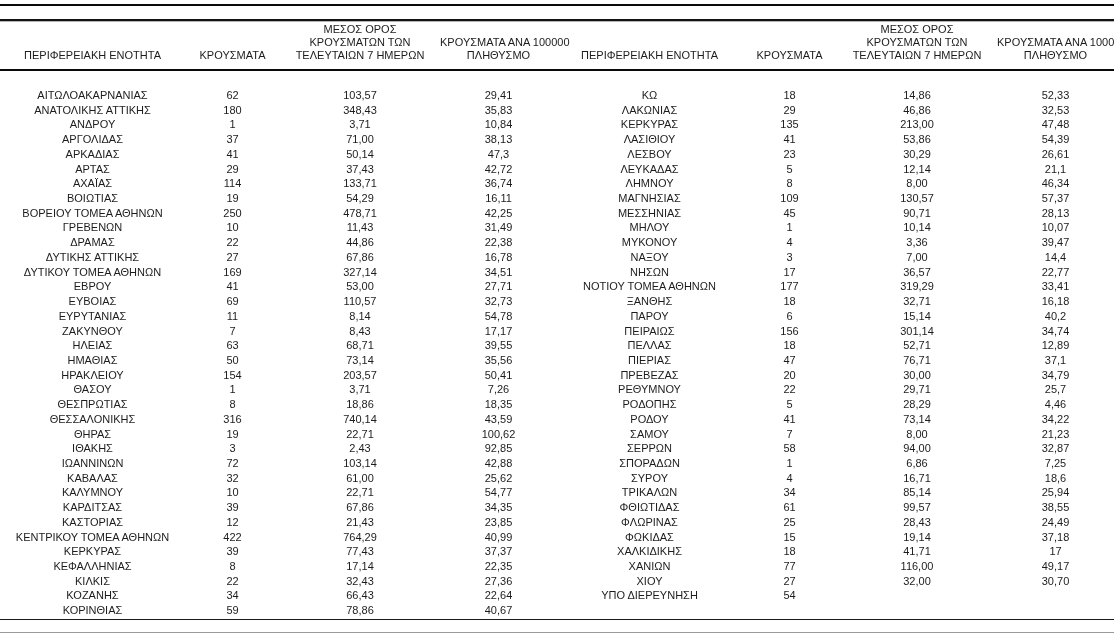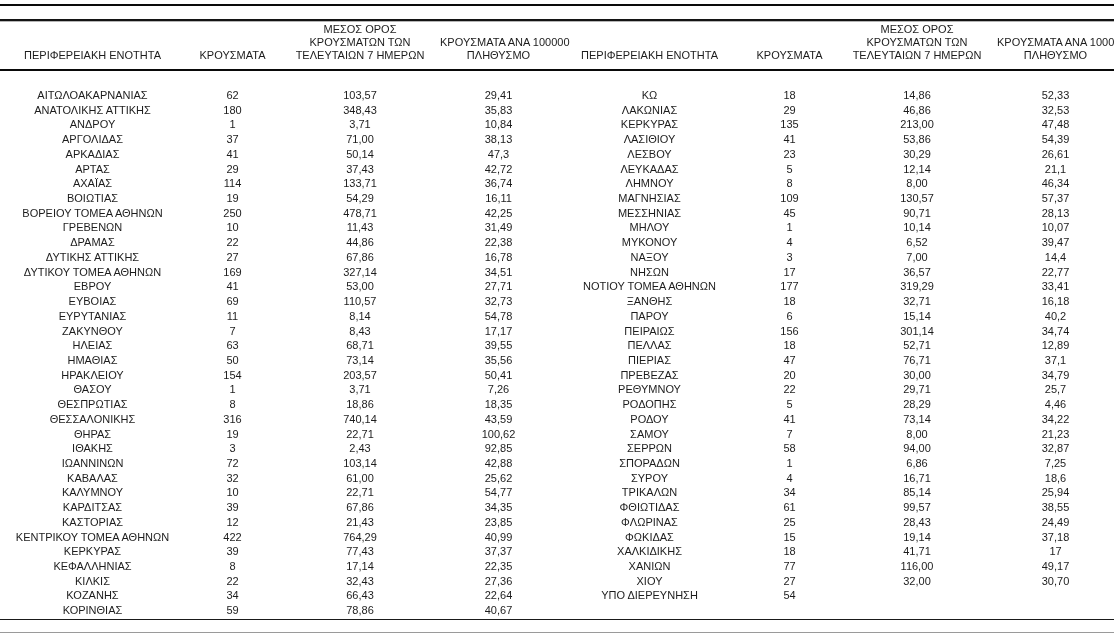--- a/index.html
+++ b/index.html
@@ -128,21 +128,21 @@
         <div class="trow"><div class="cell">ΚΩ</div><div class="cell">18</div><div class="cell">14,86</div><div class="cell">52,33</div></div>
         <div class="trow"><div class="cell">ΛΑΚΩΝΙΑΣ</div><div class="cell">29</div><div class="cell">46,86</div><div class="cell">32,53</div></div>
         <div class="trow"><div class="cell">ΚΕΡΚΥΡΑΣ</div><div class="cell">135</div><div class="cell">213,00</div><div class="cell">47,48</div></div>
         <div class="trow"><div class="cell">ΛΑΣΙΘΙΟΥ</div><div class="cell">41</div><div class="cell">53,86</div><div class="cell">54,39</div></div>
         <div class="trow"><div class="cell">ΛΕΣΒΟΥ</div><div class="cell">23</div><div class="cell">30,29</div><div class="cell">26,61</div></div>
         <div class="trow"><div class="cell">ΛΕΥΚΑΔΑΣ</div><div class="cell">5</div><div class="cell">12,14</div><div class="cell">21,1</div></div>
         <div class="trow"><div class="cell">ΛΗΜΝΟΥ</div><div class="cell">8</div><div class="cell">8,00</div><div class="cell">46,34</div></div>
         <div class="trow"><div class="cell">ΜΑΓΝΗΣΙΑΣ</div><div class="cell">109</div><div class="cell">130,57</div><div class="cell">57,37</div></div>
         <div class="trow"><div class="cell">ΜΕΣΣΗΝΙΑΣ</div><div class="cell">45</div><div class="cell">90,71</div><div class="cell">28,13</div></div>
         <div class="trow"><div class="cell">ΜΗΛΟΥ</div><div class="cell">1</div><div class="cell">10,14</div><div class="cell">10,07</div></div>
-        <div class="trow"><div class="cell">ΜΥΚΟΝΟΥ</div><div class="cell">4</div><div class="cell">6,52</div><div class="cell">39,47</div></div>
+        <div class="trow"><div class="cell">ΜΥΚΟΝΟΥ</div><div class="cell">4</div><div class="cell">3,36</div><div class="cell">39,47</div></div>
         <div class="trow"><div class="cell">ΝΑΞΟΥ</div><div class="cell">3</div><div class="cell">7,00</div><div class="cell">14,4</div></div>
         <div class="trow"><div class="cell">ΝΗΣΩΝ</div><div class="cell">17</div><div class="cell">36,57</div><div class="cell">22,77</div></div>
         <div class="trow"><div class="cell">ΝΟΤΙΟΥ ΤΟΜΕΑ ΑΘΗΝΩΝ</div><div class="cell">177</div><div class="cell">319,29</div><div class="cell">33,41</div></div>
         <div class="trow"><div class="cell">ΞΑΝΘΗΣ</div><div class="cell">18</div><div class="cell">32,71</div><div class="cell">16,18</div></div>
         <div class="trow"><div class="cell">ΠΑΡΟΥ</div><div class="cell">6</div><div class="cell">15,14</div><div class="cell">40,2</div></div>
         <div class="trow"><div class="cell">ΠΕΙΡΑΙΩΣ</div><div class="cell">156</div><div class="cell">301,14</div><div class="cell">34,74</div></div>
         <div class="trow"><div class="cell">ΠΕΛΛΑΣ</div><div class="cell">18</div><div class="cell">52,71</div><div class="cell">12,89</div></div>
         <div class="trow"><div class="cell">ΠΙΕΡΙΑΣ</div><div class="cell">47</div><div class="cell">76,71</div><div class="cell">37,1</div></div>
         <div class="trow"><div class="cell">ΠΡΕΒΕΖΑΣ</div><div class="cell">20</div><div class="cell">30,00</div><div class="cell">34,79</div></div>
         <div class="trow"><div class="cell">ΡΕΘΥΜΝΟΥ</div><div class="cell">22</div><div class="cell">29,71</div><div class="cell">25,7</div></div>

